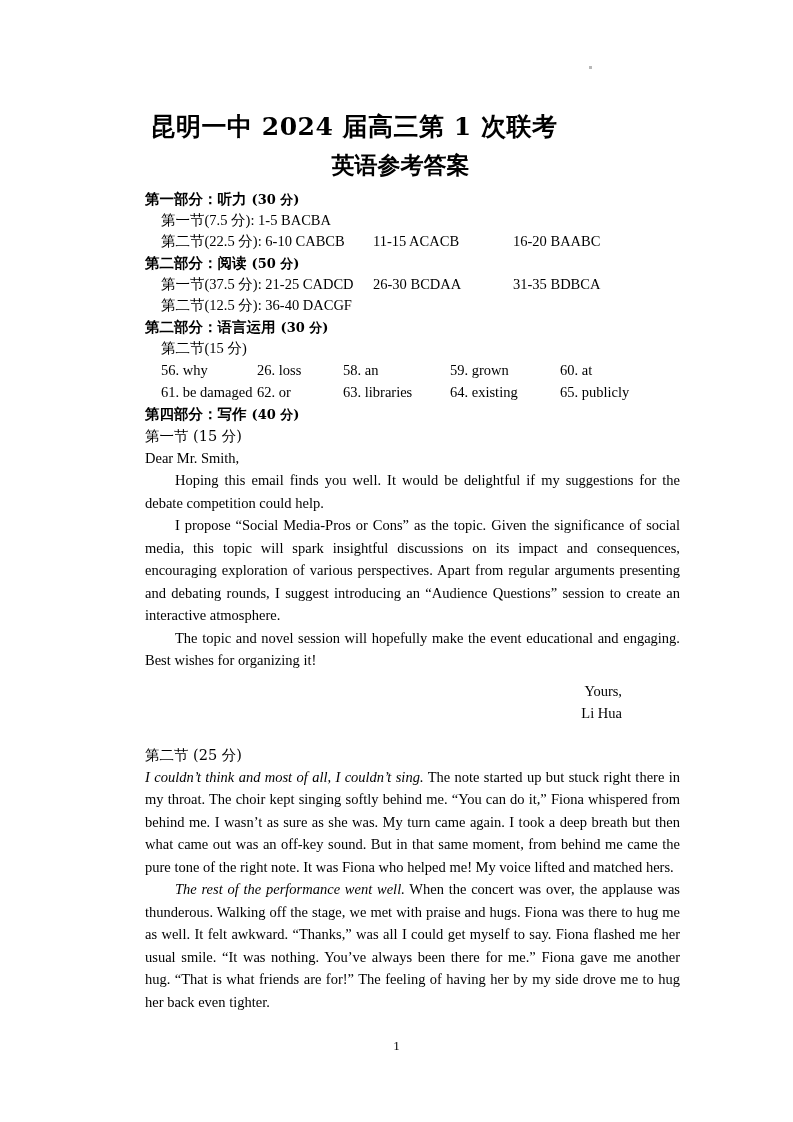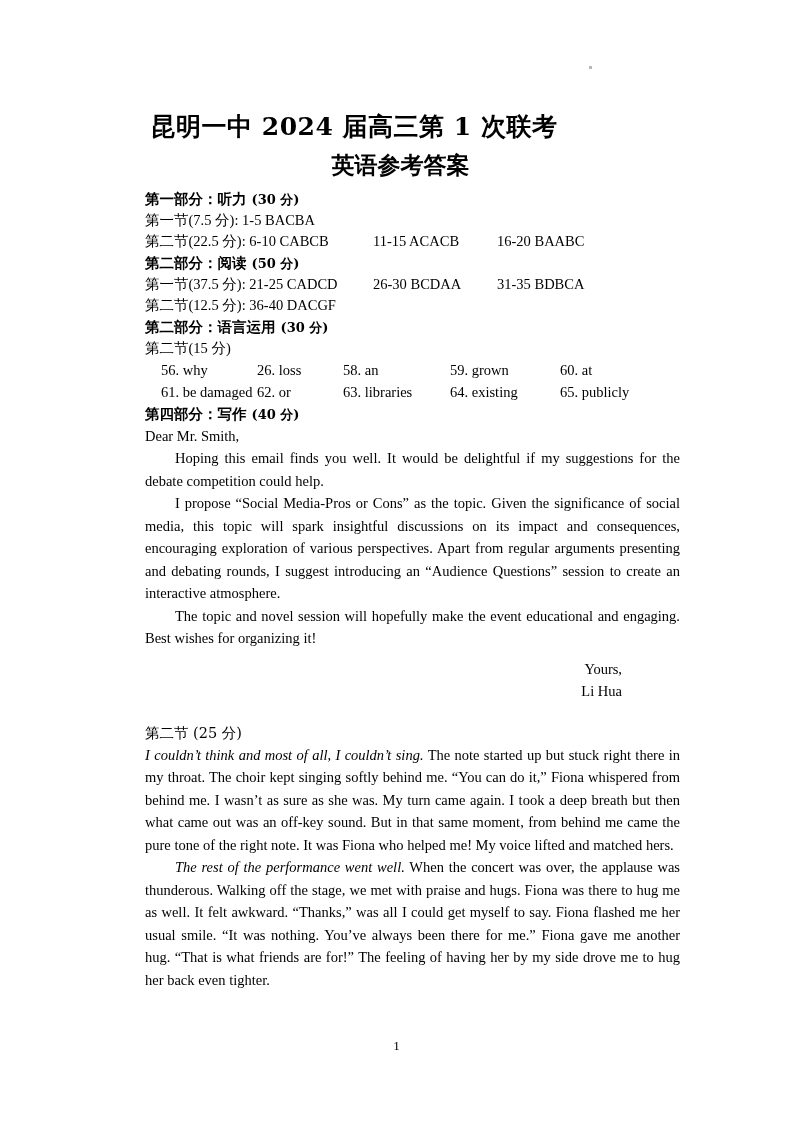--- a/index.html
+++ b/index.html
@@ -75,23 +75,23 @@
     font-weight: bold;
   }
 
   .ans-line {
     font-size: 14.5px;
     line-height: 21px;
     white-space: nowrap;
     position: relative;
     height: 21px;
   }
-  .ans-line .c1 { position: absolute; left: 0px; }
+  .ans-line .c1 { position: absolute; left: 16px; }
   .ans-line .c2 { position: absolute; left: 228px; }
-  .ans-line .c3 { position: absolute; left: 352px; }
+  .ans-line .c3 { position: absolute; left: 368px; }
 
   .blank-line {
     font-size: 14.5px;
     line-height: 22px;
     position: relative;
     height: 22px;
   }
   .blank-line .b1 { position: absolute; left: 16px; text-align: right; }
   .blank-line .b2 { position: absolute; left: 112px; }
   .blank-line .b3 { position: absolute; left: 198px; }
@@ -199,20 +199,21 @@
       <span class="b3">63. libraries</span>
       <span class="b4">64. existing</span>
       <span class="b5">65. publicly</span>
     </div>
 
     <div class="sec-head">
       <span>第四部分：写作</span>
       <span class="pts">(40 分)</span>
     </div>
 
+    <div class="sub-head">第一节 (15 分)</div>
     <div class="plain">Dear Mr. Smith,</div>
     <p class="para">Hoping this email finds you well. It would be delightful if my suggestions for the debate competition could help.</p>
     <p class="para">I propose “Social Media-Pros or Cons” as the topic. Given the significance of social media, this topic will spark insightful discussions on its impact and consequences, encouraging exploration of various perspectives. Apart from regular arguments presenting and debating rounds, I suggest introducing an “Audience Questions” session to create an interactive atmosphere.</p>
     <p class="para">The topic and novel session will hopefully make the event educational and engaging. Best wishes for organizing it!</p>
     <div class="gap-sm"></div>
     <div class="sign">Yours,</div>
     <div class="sign">Li Hua</div>
 
     <div class="gap-md"></div>
 

